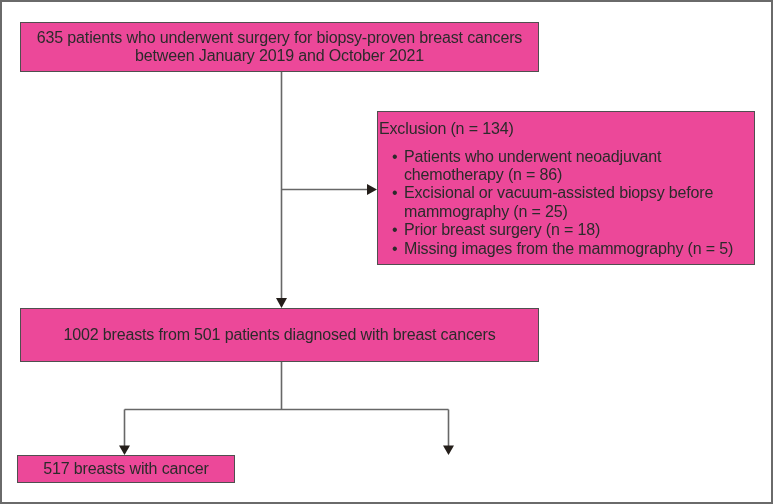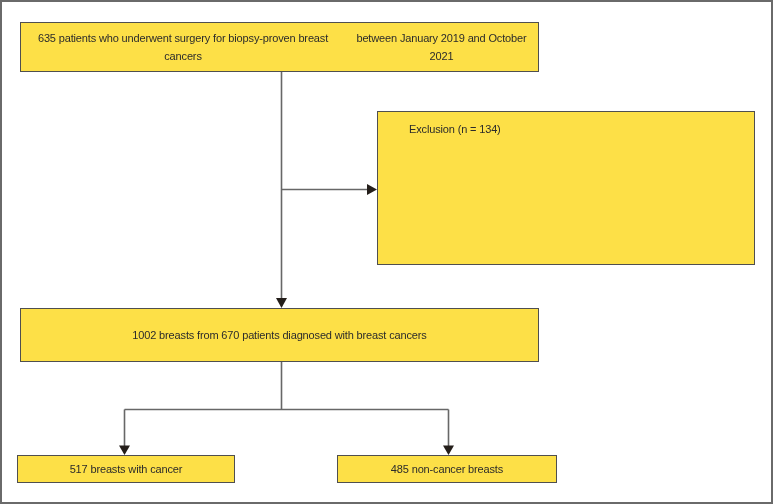--- a/index.html
+++ b/index.html
@@ -26,44 +26,44 @@
     stroke: #676767;
     stroke-width: 1.6;
   }
   .connectors polygon {
     fill: #241e1a;
     stroke: none;
   }
 
   .node {
     position: absolute;
-    background: #fde047;
+    background: #ec4899;
     border: 1.4px solid #4f4f4f;
     display: flex;
-    flex-direction: row;
+    flex-direction: column;
     align-items: center;
     justify-content: center;
     text-align: center;
-    font-size: 11px;
+    font-size: 16px;
     line-height: 18px;
     letter-spacing: -0.15px;
   }
 
   .node-enrollment { left: 18px;  top: 20px;  width: 519px; height: 50px; }
   .node-included   { left: 18px;  top: 306px; width: 519px; height: 54px; }
   .node-cancer     { left: 15px;  top: 453px; width: 218px; height: 28px; align-items: center; }
   .node-noncancer  { left: 335px; top: 453px; width: 220px; height: 28px; }
 
   .node-exclusion {
     left: 375px; top: 109px;
     width: 378px; height: 154px;
     align-items: flex-start;
     justify-content: space-between;
     text-align: left;
-    padding: 8px 10px 6px 31px;
+    padding: 8px 10px 6px 1px;
     line-height: 18.4px;
   }
   .excl-title { margin: 0; }
   .excl-list {
     margin: 0;
     padding: 0 0 0 25px;
     list-style: none;
   }
   .excl-list li {
     position: relative;
@@ -97,27 +97,32 @@
     <polygon points="441,443.5 452,443.5 446.5,453"></polygon>
   </svg>
 
   <div class="node node-enrollment">
     <div>635 patients who underwent surgery for biopsy-proven breast cancers</div>
     <div>between January 2019 and October 2021</div>
   </div>
 
   <div class="node node-exclusion">
     <div class="excl-title">Exclusion (n = 134)</div>
+    <ul class="excl-list">
+      <li>Patients who underwent neoadjuvant
+chemotherapy (n = 86)</li>
+      <li>Excisional or vacuum-assisted biopsy before
+mammography (n = 25)</li>
+      <li>Prior breast surgery (n = 18)</li>
+      <li>Missing images from the mammography (n = 5)</li>
+    </ul>
   </div>
 
   <div class="node node-included">
-    <div>1002 breasts from 670 patients diagnosed with breast cancers</div>
+    <div>1002 breasts from 501 patients diagnosed with breast cancers</div>
   </div>
 
   <div class="node node-cancer">
     <div>517 breasts with cancer</div>
   </div>
 
-  <div class="node node-noncancer">
-    <div>485 non-cancer breasts</div>
-  </div>
 
 </div>
 
 </body></html>

